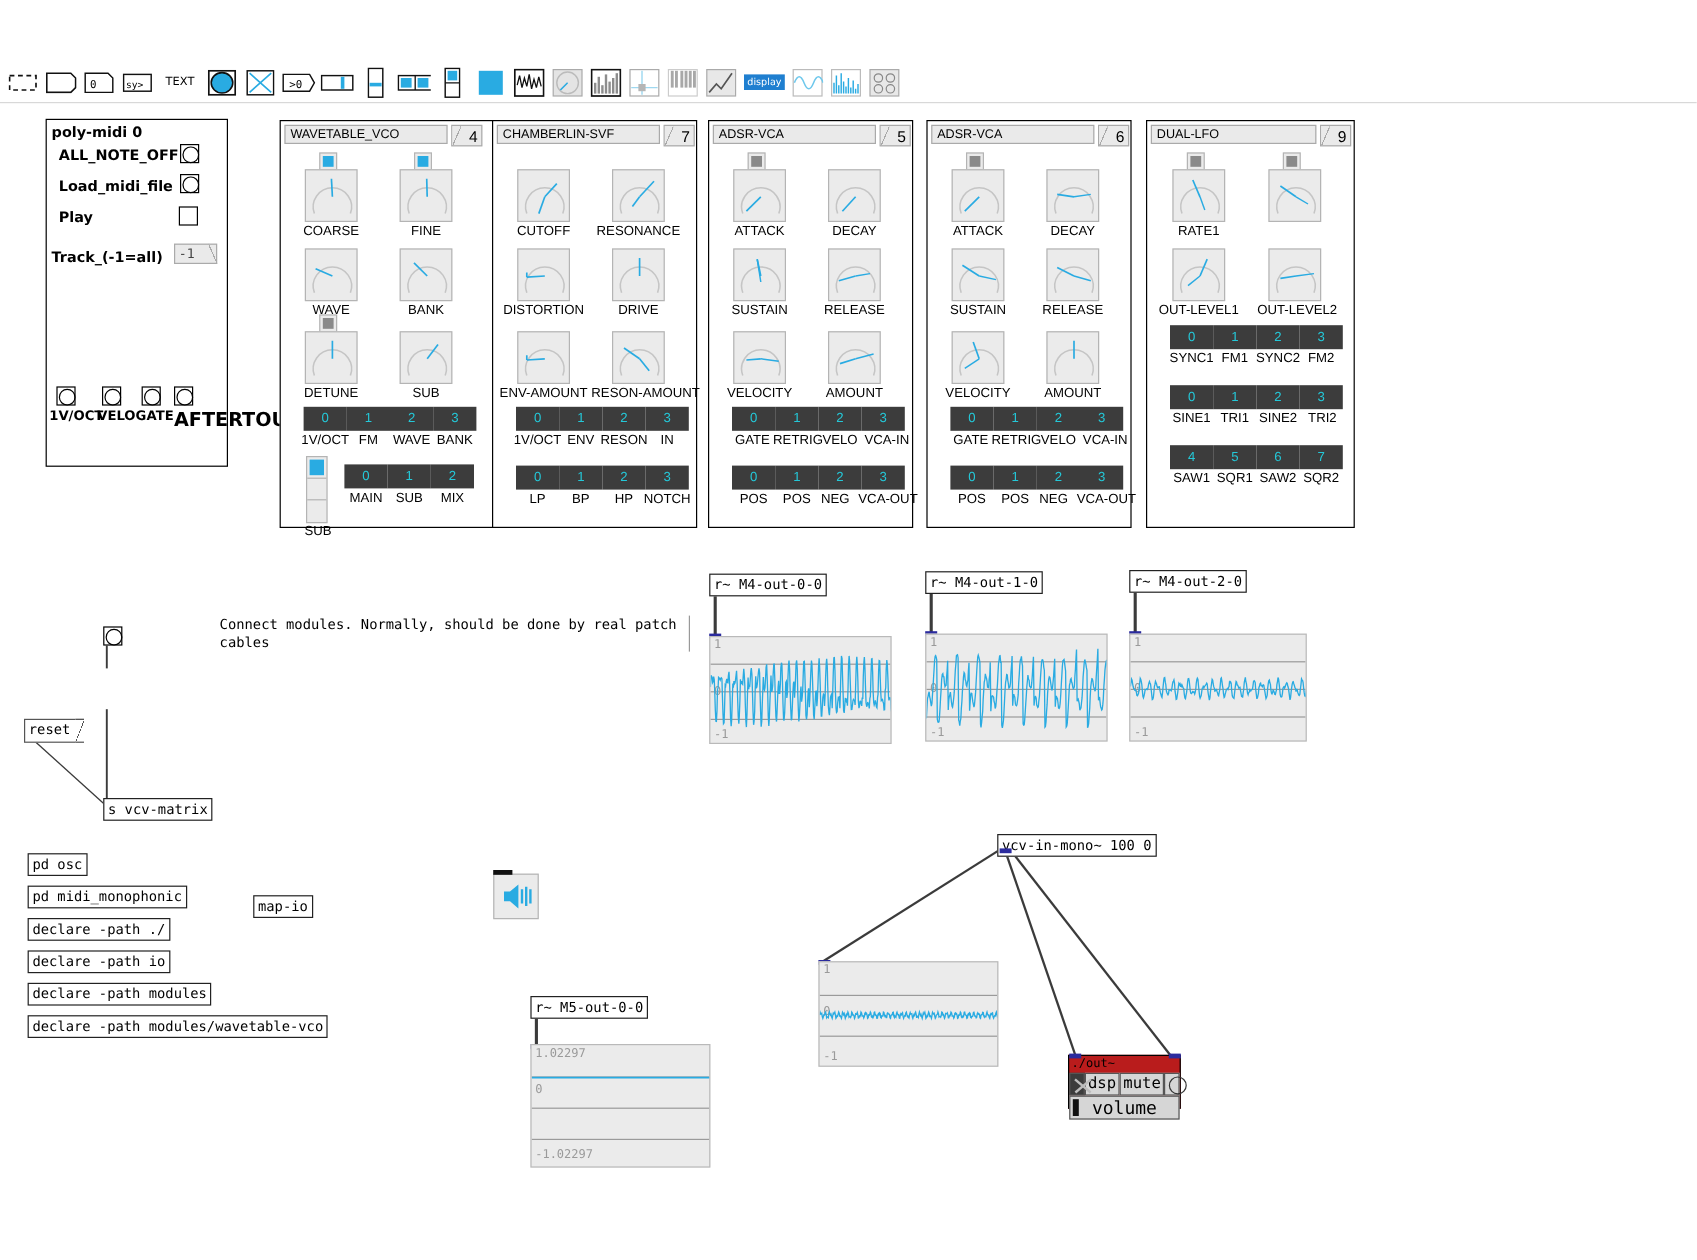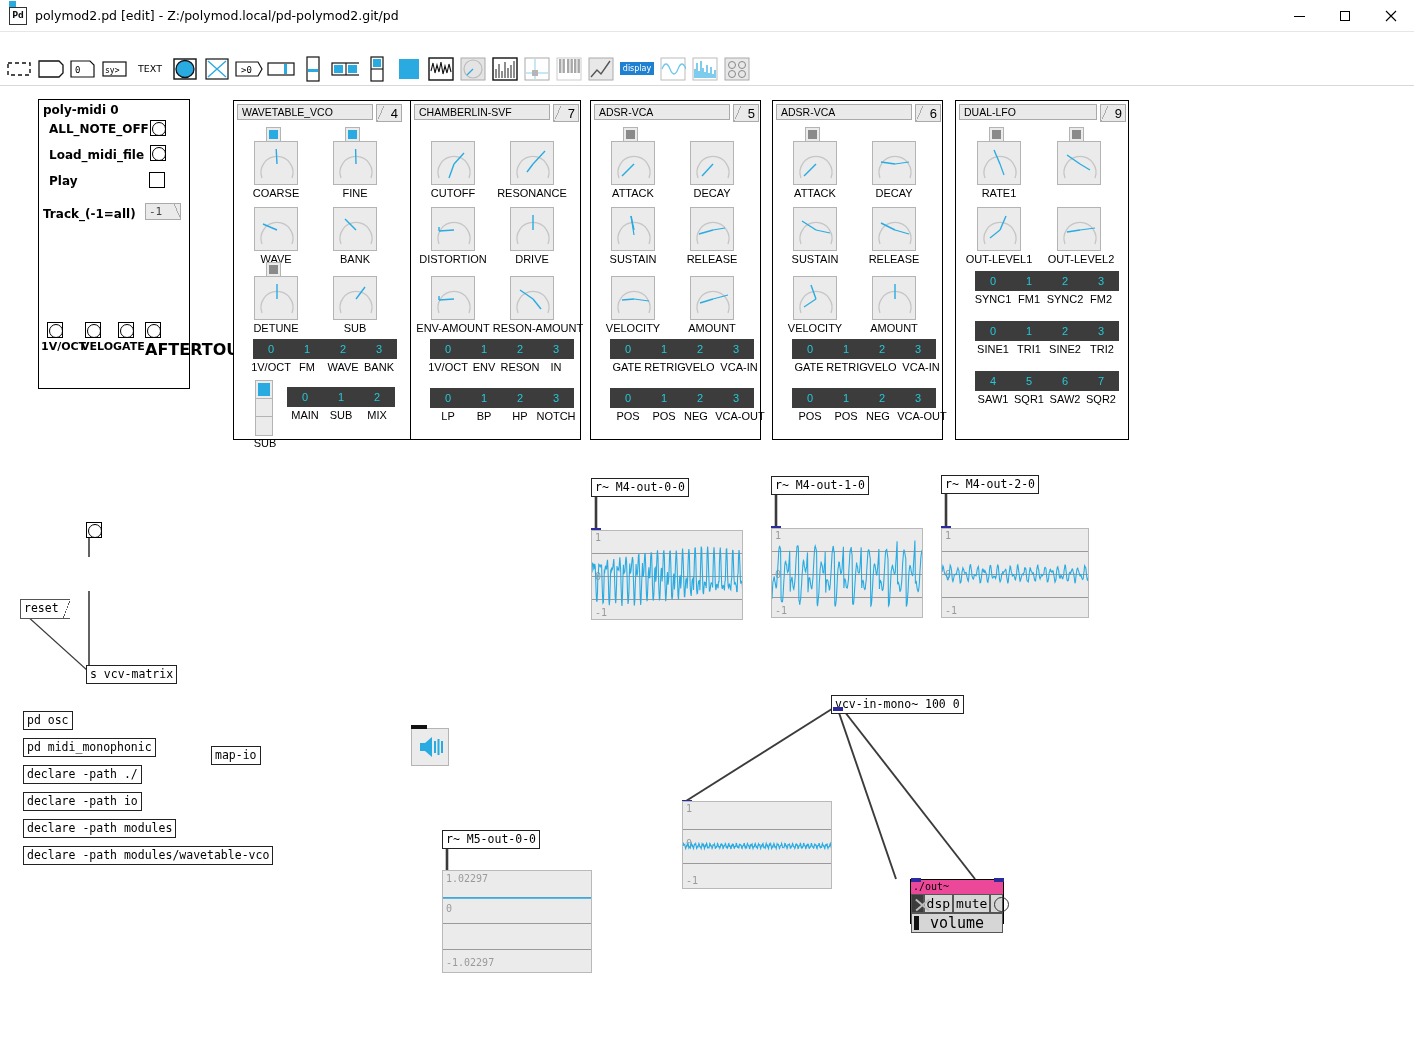--- a/index.html
+++ b/index.html
@@ -192,21 +192,21 @@
 
   
   .speaker{
     position:absolute; width:38px; height:38px; background:#ebebeb; border:1px solid #b4b4b4;
   }
   .speaker::before{
     content:""; position:absolute; left:-1px; top:-4px; width:16px; height:4px; background:#111;
   }
 
   
-  .outbox{ position:absolute; border:1px solid #000; background:#ec4899;margin-left:20px; }
+  .outbox{ position:absolute; border:1px solid #000; background:#b91c1c; }
   .outbox .ohdr{
     font-family:"DejaVu Sans Mono", monospace; font-size:10px; color:#000;
     padding:0 2px; height:14px; line-height:13px;
   }
   .outbox .orow{ display:flex; height:19px; align-items:stretch; }
   .otgl{ width:22px; border:1px solid #555; background:#3c3c3c; position:relative; }
   .otgl::before, .otgl::after{
     content:""; position:absolute; left:2px; top:50%; width:17px; height:1.5px; background:#bdbdbd;
   }
   .otgl::before{ transform:rotate(40deg); }
@@ -228,37 +228,20 @@
   }
   .ovol::before{
     content:""; position:absolute; left:2px; top:2px; bottom:2px; width:5px; background:#111;
   }
 </style>
 </head>
 <body>
 
 <div id="app">
 
-  <div class="titlebar">
-    <div class="tb-icon">Pd</div>
-    <div class="tb-title">polymod2.pd  [edit] - Z:/polymod.local/pd-polymod2.git/pd</div>
-    <div class="winbtns">
-      <div class="winbtn">
-          <span class="glyph-min"></span>
-        </div>
-      <div class="winbtn">
-          <span class="glyph-max"></span>
-        </div>
-      <div class="winbtn">
-        <svg width="12" height="12" viewBox="0 0 12 12">
-            <path d="M1 1 L11 11 M11 1 L1 11" stroke="#000" stroke-width="1.1" fill="none"></path>
-          </svg>
-      </div>
-    </div>
-  </div>
 
 
   <div class="toolbar">
     <div class="tbtn">
       <svg width="24" height="16">
           <rect x="1" y="2" width="22" height="12" fill="none" stroke="#111" stroke-width="1.4" stroke-dasharray="4 3"></rect>
         </svg>
       </div>
     <div class="tbtn">
       <svg width="26" height="18">
@@ -851,20 +834,22 @@
       <div class="cell" style="left:55px; top:270px;">5</div>
       <div class="cell" style="left:91px; top:270px;">6</div>
       <div class="cell" style="left:127px; top:270px;">7</div>
       <div class="celllabel" style="left:15px; top:292px; width:44px;">SAW1</div>
       <div class="celllabel" style="left:51px; top:292px; width:44px;">SQR1</div>
       <div class="celllabel" style="left:87px; top:292px; width:44px;">SAW2</div>
       <div class="celllabel" style="left:123px; top:292px; width:44px;">SQR2</div>
     </div>
 
     <div class="bng" style="left:86px; top:435px;"></div>
+    <div class="comment" style="left:183px; top:426px; width:388px;">Connect modules. Normally, should be done by real patch
+cables</div>
     <div class="msgbox" style="left:20px; top:512px;">reset</div>
     <div class="objbox" style="left:86px; top:578px;">s vcv-matrix</div>
 
     <div class="objbox" style="left:591px; top:391px;">r~ M4-out-0-0</div>
     <div class="inlet" style="left:591px; top:441px;"></div>
     <div class="graph" style="left:591px; top:443px; width:152px; height:90px;">
       <div class="glab" style="top:1px;">1</div>
       <div class="gline" style="top:22px;"></div>
       <div class="glab" style="top:40px;">0</div>
       <div class="gline" style="top:45px;"></div>

